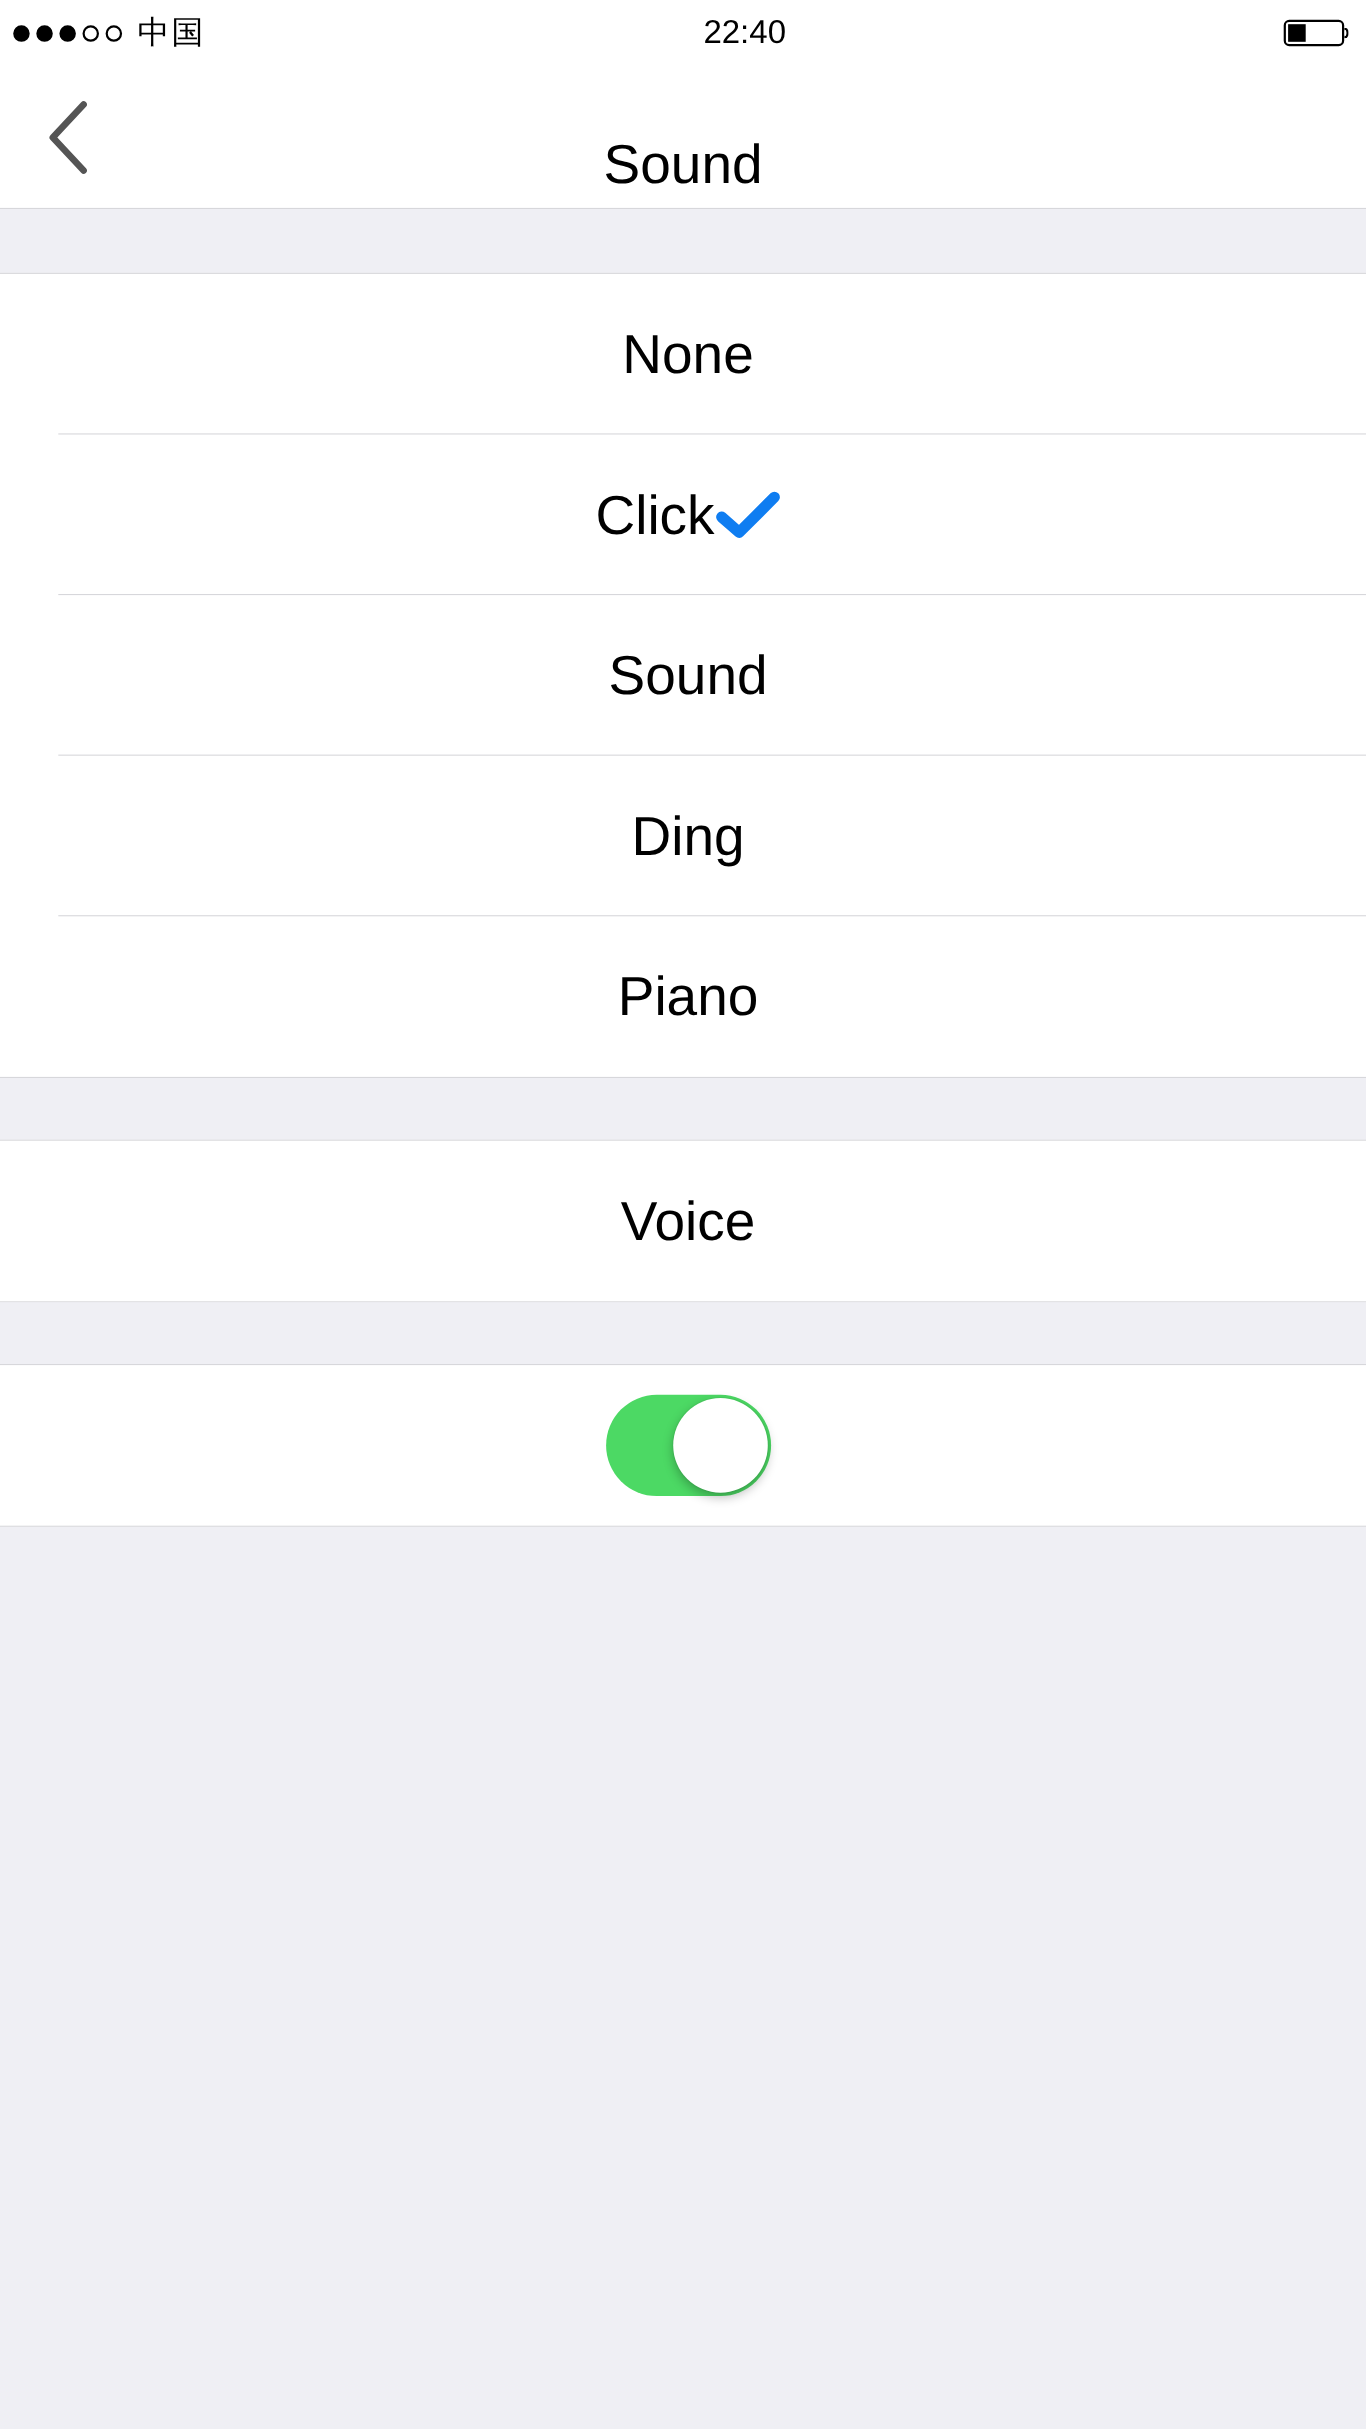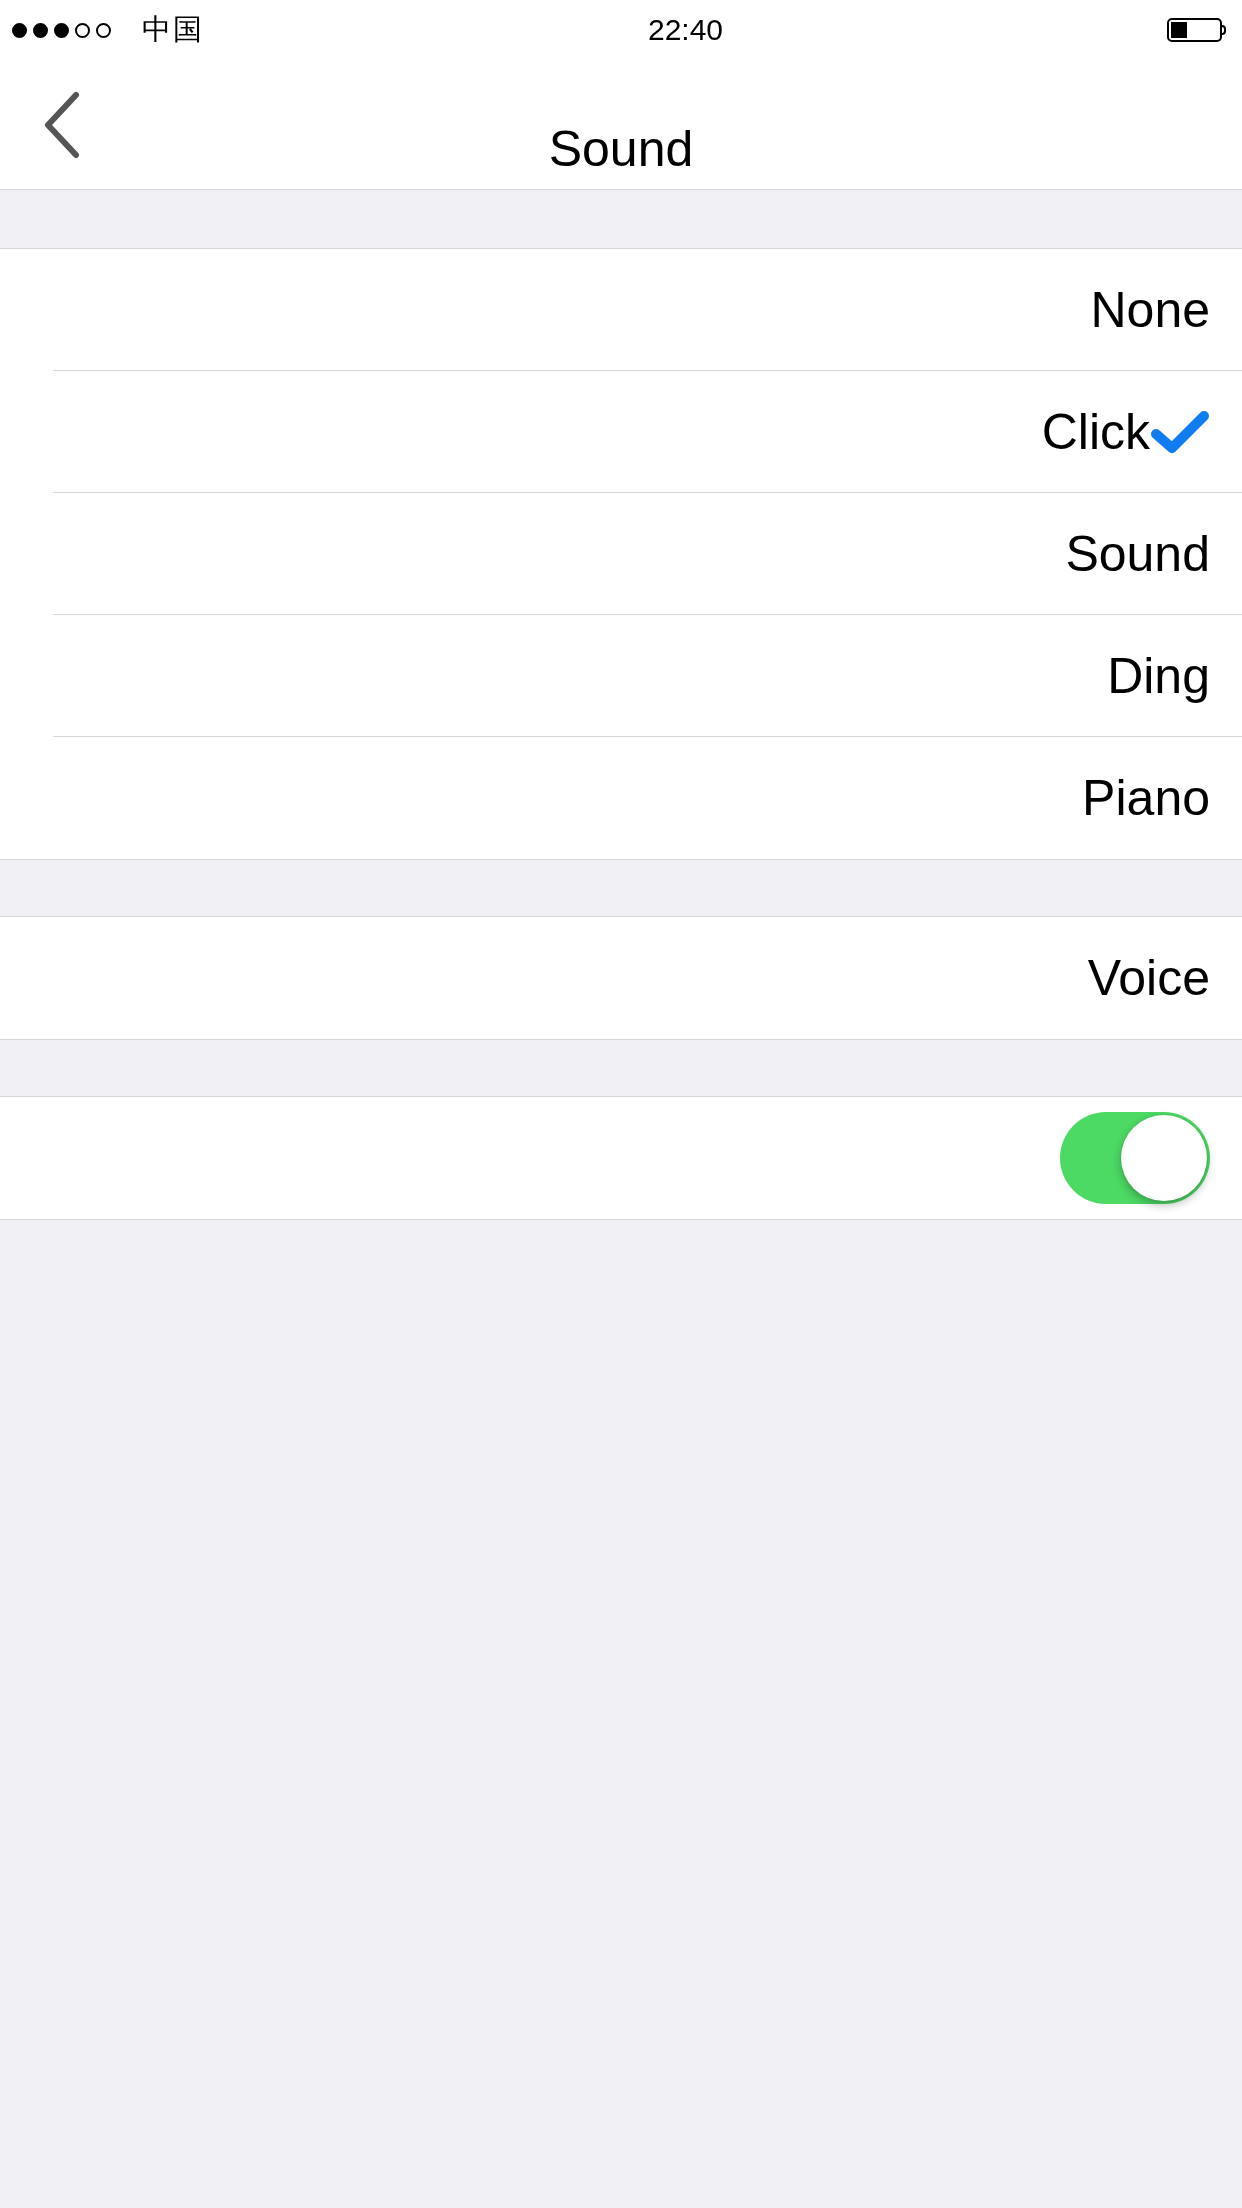--- a/index.html
+++ b/index.html
@@ -15,21 +15,21 @@
     
     .status-bar {
       height: 60px;
       background: #fff;
       display: flex;
       align-items: center;
       justify-content: space-between;
       padding: 0 16px 0 12px;
       font-size: 30px;
     }
-    .status-left { display: flex; align-items: center; gap: 31px; }
+    .status-left { display: flex; align-items: center; gap: 14px; }
     .signal-dots { display: flex; gap: 6px; }
     .signal-dot {
       width: 15px; height: 15px; border-radius: 50%;
       border: 2px solid #000;
     }
     .signal-dot.filled { background: #000; }
     .carrier { font-size: 29px; letter-spacing: 2px; }
     .status-time { font-size: 30px; font-weight: 400; }
     .battery {
       display: flex; align-items: center;
@@ -77,26 +77,26 @@
     .group-spacer { height: 58px; background: #efeff4; }
     .group-spacer.small { height: 56px; }
 
     
     .group {
       background: #fff;
       border-top: 1px solid #d7d7db;
       border-bottom: 1px solid #d7d7db;
     }
     .row {
-      height: 122px;
+      height: 146px;
       display: flex;
       align-items: center;
-      justify-content: flex-end;
+      justify-content: center;
       padding-left: 53px;
-      padding-right: 32px;
+      padding-right: 44px;
       position: relative;
     }
     .row:not(:last-child)::after {
       content: "";
       position: absolute; bottom: 0; left: 53px; right: 0;
       height: 1px; background: #d7d7db;
     }
     .row-label { font-size: 50px; font-weight: 400; }
     .check-icon svg { display: block; }
 

